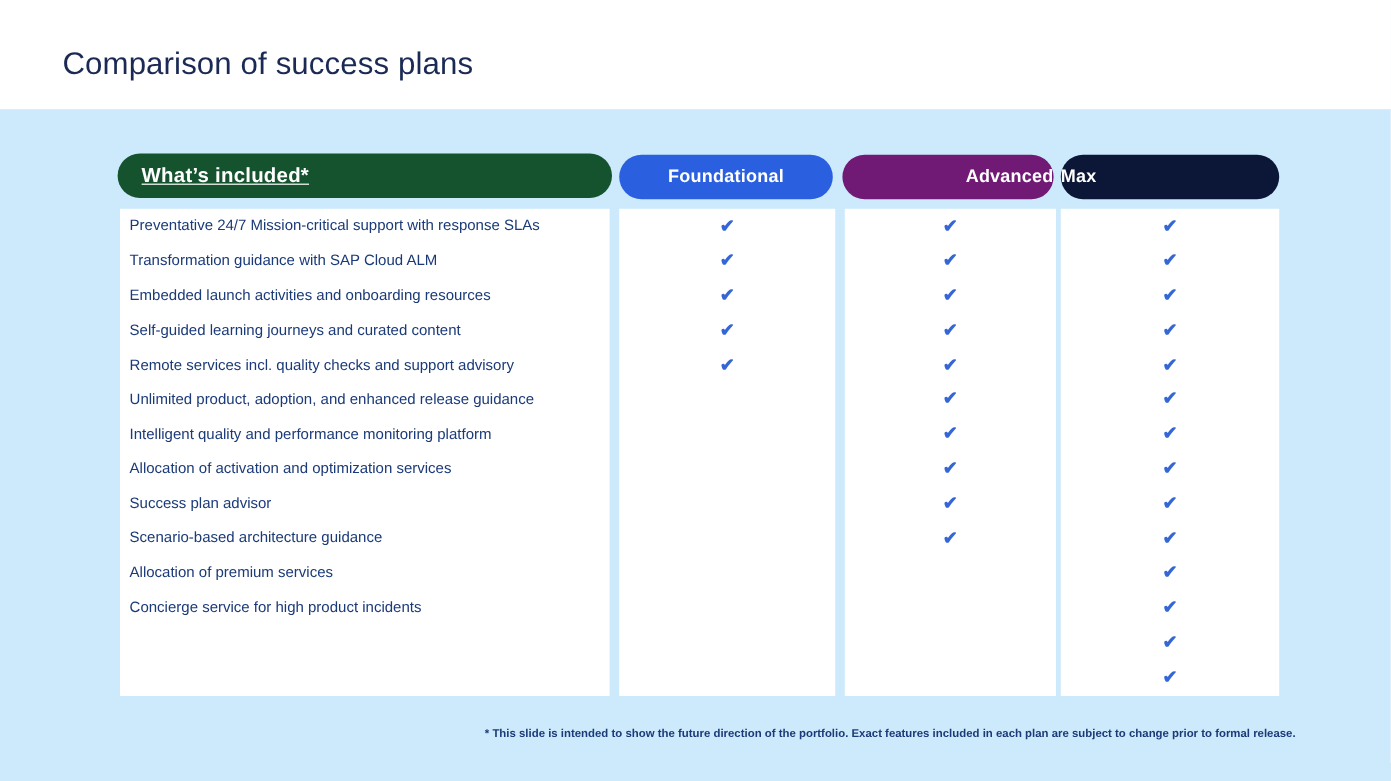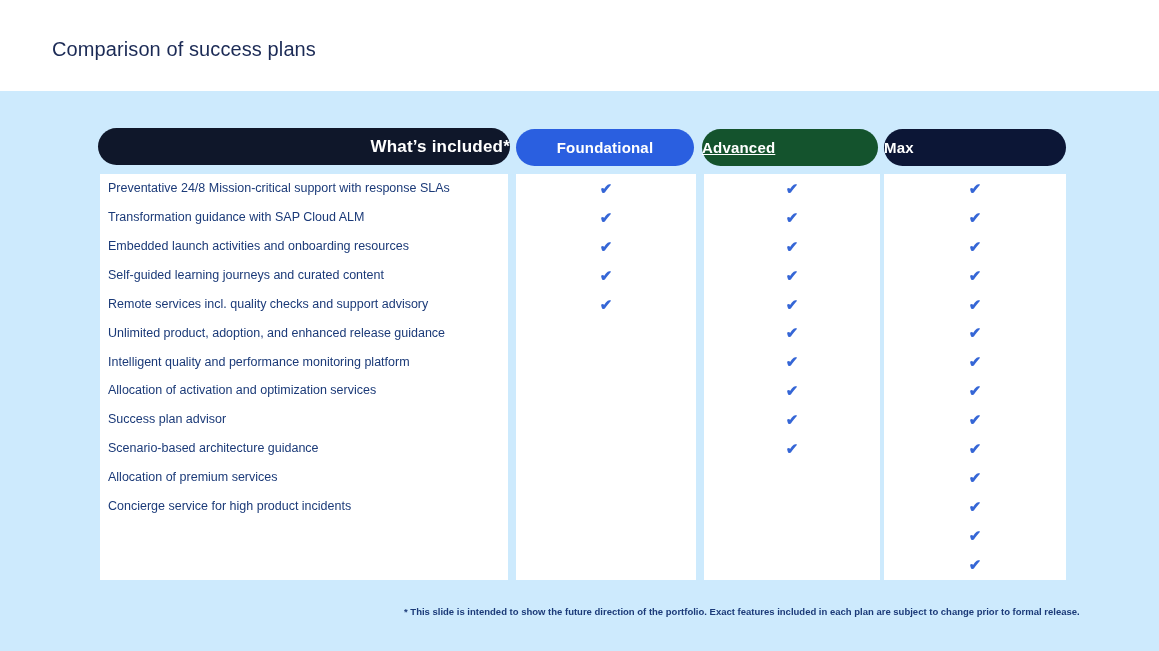--- a/index.html
+++ b/index.html
@@ -20,21 +20,21 @@
     position: absolute;
     left: 0; top: 0;
     width: 1159px;
     height: 91px;
     background: #ffffff;
   }
   .slide-title {
     position: absolute;
     left: 52px;
     top: 38px;
-    font-size: 20px;
+    font-size: 26px;
     font-weight: 400;
     color: #1b2a55;
     letter-spacing: 0.1px;
     white-space: nowrap;
   }
 
   
   .body-band {
     position: absolute;
     left: 0; top: 91px;
@@ -56,39 +56,39 @@
   .pill-label {
     font-size: 15px;
     font-weight: 700;
     letter-spacing: 0.2px;
     white-space: nowrap;
   }
   .pill-feature {
     left: 98px;
     top: 128px;
     width: 412px;
-    background: #0f172a;
+    background: #14532d;
     padding-left: 20px;
-    justify-content: flex-end;
+    justify-content: flex-start;
+    text-decoration: underline;
   }
   .pill-feature .pill-label { font-size: 17px; }
   .pill-found {
     left: 516px;
     top: 129px;
     width: 178px;
     background: #2a5fe0;
     justify-content: center;
   }
   .pill-adv {
     left: 702px;
     top: 129px;
     width: 176px;
-    background: #14532d;
-    justify-content: flex-start;
-    text-decoration: underline;
+    background: #701a75;
+    justify-content: flex-end;
   }
   .pill-max {
     left: 884px;
     top: 129px;
     width: 182px;
     background: #0c1636;
     justify-content: flex-start;
   }
 
   
@@ -180,21 +180,21 @@
   <span class="pill-label">Max</span>
 </div>
 
 <div class="panel panel-feature"></div>
 <div class="panel panel-found"></div>
 <div class="panel panel-adv"></div>
 <div class="panel panel-max"></div>
 
 <div class="feature-list" id="feature-list">
     <div class="feature-row">
-      <span class="feature-text">Preventative 24/8 Mission-critical support with response SLAs</span>
+      <span class="feature-text">Preventative 24/7 Mission-critical support with response SLAs</span>
     </div>
     <div class="feature-row">
       <span class="feature-text">Transformation guidance with SAP Cloud ALM</span>
     </div>
     <div class="feature-row">
       <span class="feature-text">Embedded launch activities and onboarding resources</span>
     </div>
     <div class="feature-row">
       <span class="feature-text">Self-guided learning journeys and curated content</span>
     </div>

